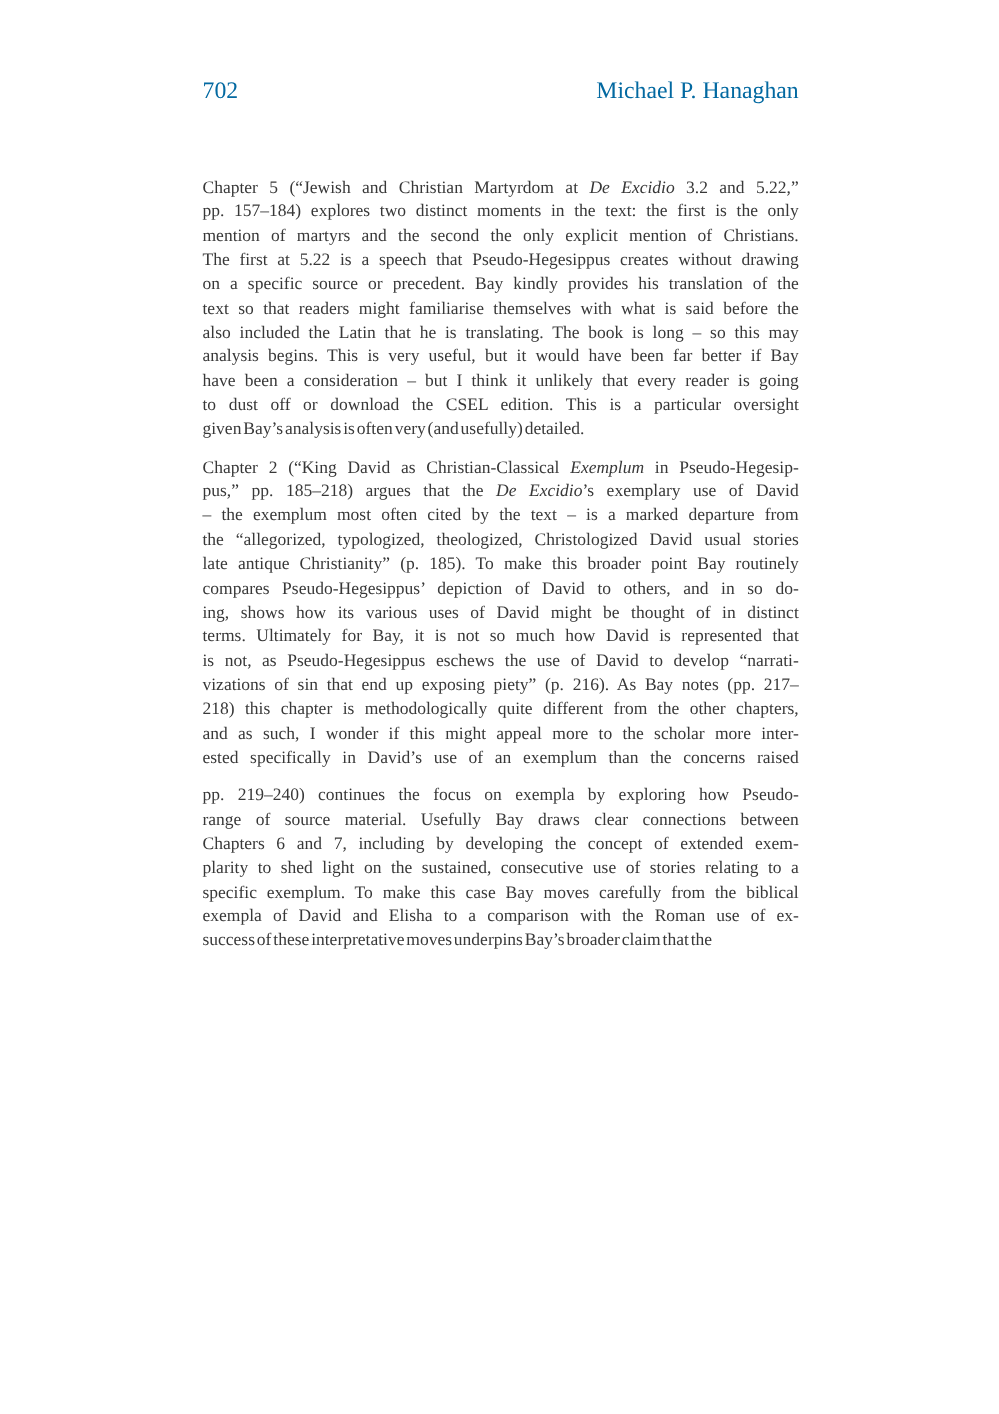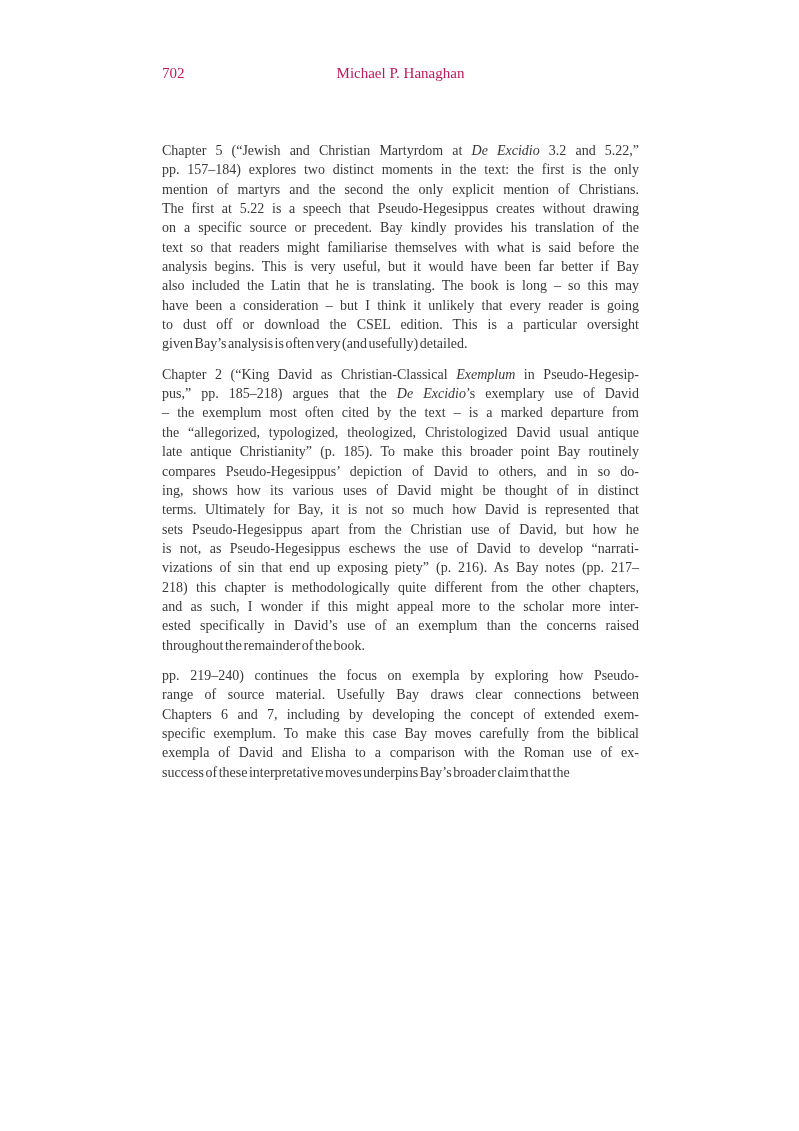--- a/index.html
+++ b/index.html
@@ -18,32 +18,32 @@
     width: 799px;
     height: 1131px;
     background: #ffffff;
     color: #383838;
   }
   .running-header {
     position: absolute;
     top: 65px;
     left: 162px;
     width: 477px;
-    font-size: 15px;
+    font-size: 19px;
     line-height: 16px;
-    color: #be185d;
+    color: #0369a1;
   }
   .pagenum {
     position: absolute;
     left: 0;
     top: 0;
   }
   .author {
     display: block;
-    text-align: center;
+    text-align: right;
   }
   .body-text {
     position: absolute;
     top: 141px;
     left: 162px;
     width: 477px;
     font-size: 14px;
     line-height: 19.35px;
     word-spacing: -2px;
     color: #383838;
@@ -73,45 +73,44 @@
     <span class="author">Michael P. Hanaghan</span>
   </div>
   <div class="body-text" style="color: rgb(56, 56, 56);">
       <div class="para">
         <div class="line"><span>Chapter 5 (“Jewish and Christian Martyrdom at </span><i>De Excidio</i><span> 3.2 and 5.22,”</span></div>
         <div class="line"><span>pp. 157–184) explores two distinct moments in the text: the first is the only</span></div>
         <div class="line"><span>mention of martyrs and the second the only explicit mention of Christians.</span></div>
         <div class="line"><span>The first at 5.22 is a speech that Pseudo-Hegesippus creates without drawing</span></div>
         <div class="line"><span>on a specific source or precedent. Bay kindly provides his translation of the</span></div>
         <div class="line"><span>text so that readers might familiarise themselves with what is said before the</span></div>
+        <div class="line"><span>also included the Latin that he is translating. The book is long – so this may</span></div>
         <div class="line"><span>analysis begins. This is very useful, but it would have been far better if Bay</span></div>
-        <div class="line"><span>also included the Latin that he is translating. The book is long – so this may</span></div>
         <div class="line"><span>have been a consideration – but I think it unlikely that every reader is going</span></div>
         <div class="line"><span>to dust off or download the CSEL edition. This is a particular oversight</span></div>
         <div class="line last"><span>given Bay’s analysis is often very (and usefully) detailed.</span></div>
       </div>
       <div class="para">
         <div class="line"><span>Chapter 2 (“King David as Christian-Classical </span><i>Exemplum</i><span> in Pseudo-Hegesip-</span></div>
         <div class="line"><span>pus,” pp. 185–218) argues that the </span><i>De Excidio</i><span>’s exemplary use of David</span></div>
         <div class="line"><span>– the exemplum most often cited by the text – is a marked departure from</span></div>
-        <div class="line"><span>the “allegorized, typologized, theologized, Christologized David usual antique</span></div>
+        <div class="line"><span>the “allegorized, typologized, theologized, Christologized David usual stories</span></div>
         <div class="line"><span>late antique Christianity” (p. 185). To make this broader point Bay routinely</span></div>
         <div class="line"><span>compares Pseudo-Hegesippus’ depiction of David to others, and in so do-</span></div>
         <div class="line"><span>ing, shows how its various uses of David might be thought of in distinct</span></div>
         <div class="line"><span>terms. Ultimately for Bay, it is not so much how David is represented that</span></div>
-        <div class="line"><span>sets Pseudo-Hegesippus apart from the Christian use of David, but how he</span></div>
         <div class="line"><span>is not, as Pseudo-Hegesippus eschews the use of David to develop “narrati-</span></div>
         <div class="line"><span>vizations of sin that end up exposing piety” (p. 216). As Bay notes (pp. 217–</span></div>
         <div class="line"><span>218) this chapter is methodologically quite different from the other chapters,</span></div>
         <div class="line"><span>and as such, I wonder if this might appeal more to the scholar more inter-</span></div>
         <div class="line"><span>ested specifically in David’s use of an exemplum than the concerns raised</span></div>
-        <div class="line last"><span>throughout the remainder of the book.</span></div>
       </div>
       <div class="para">
         <div class="line"><span>pp. 219–240) continues the focus on exempla by exploring how Pseudo-</span></div>
         <div class="line"><span>range of source material. Usefully Bay draws clear connections between</span></div>
         <div class="line"><span>Chapters 6 and 7, including by developing the concept of extended exem-</span></div>
+        <div class="line"><span>plarity to shed light on the sustained, consecutive use of stories relating to a</span></div>
         <div class="line"><span>specific exemplum. To make this case Bay moves carefully from the biblical</span></div>
         <div class="line"><span>exempla of David and Elisha to a comparison with the Roman use of ex-</span></div>
         <div class="line last"><span>success of these interpretative moves underpins Bay’s broader claim that the</span></div>
       </div>
     </div>
 </div>
 
 </body></html>

